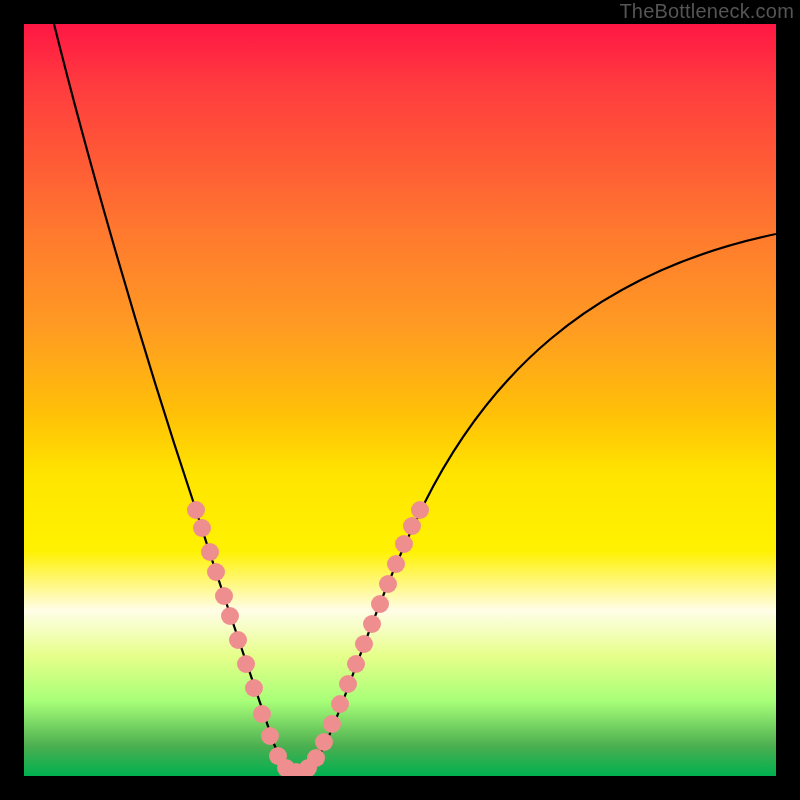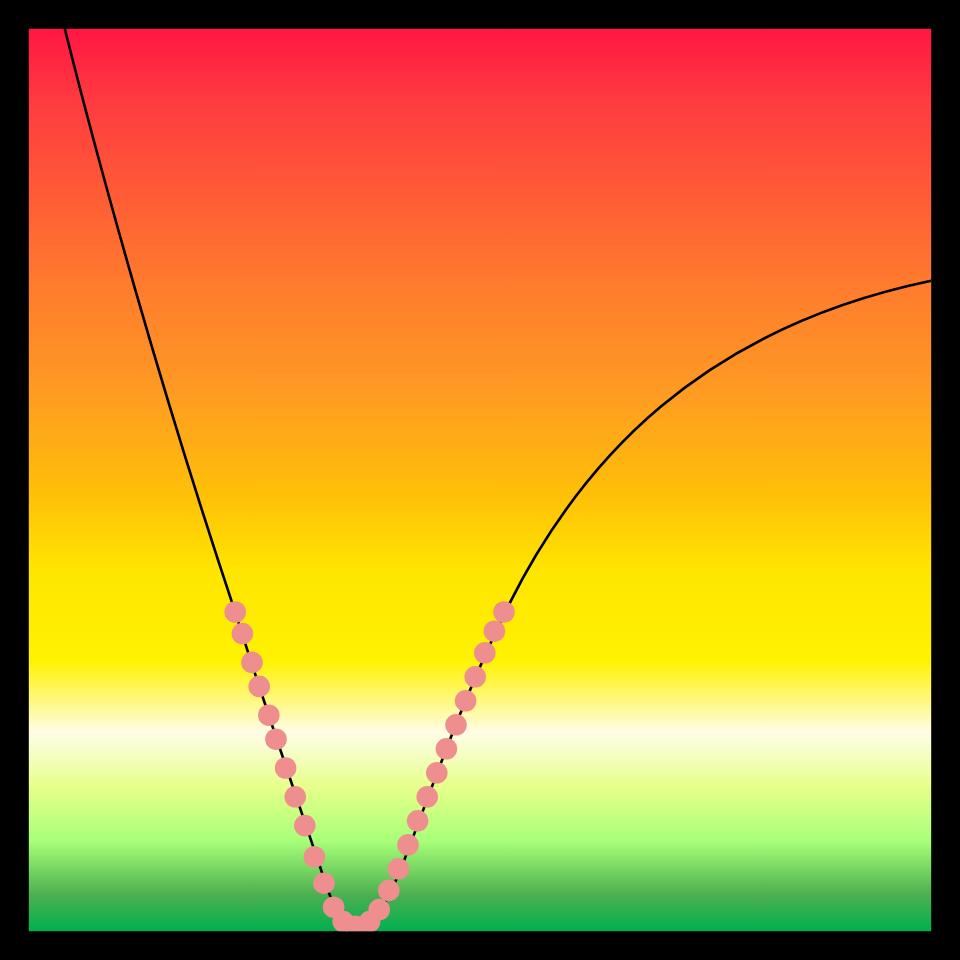--- a/index.html
+++ b/index.html
@@ -104,13 +104,14 @@
         <circle cx="348" cy="600" r="9"></circle>
         <circle cx="356" cy="580" r="9"></circle>
         <circle cx="364" cy="560" r="9"></circle>
         <circle cx="372" cy="540" r="9"></circle>
         <circle cx="380" cy="520" r="9"></circle>
         <circle cx="388" cy="502" r="9"></circle>
         <circle cx="396" cy="486" r="9"></circle>
       </g>
     </svg>
   </div>
+  <div class="watermark">TheBottleneck.com</div>
 </div>
 
 </body></html>

